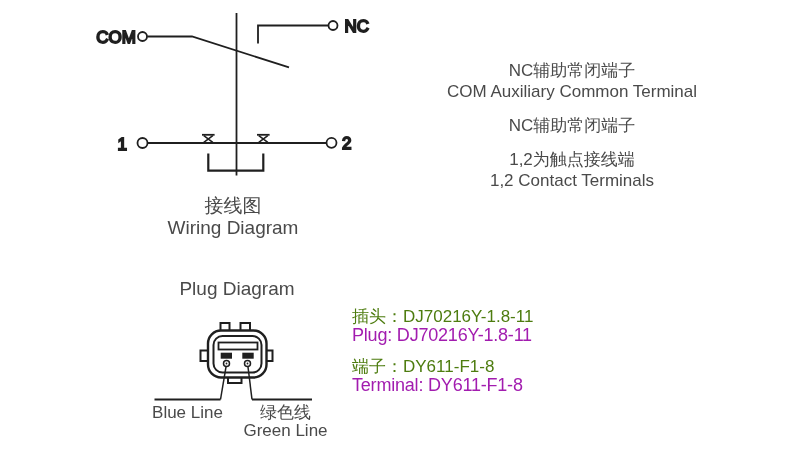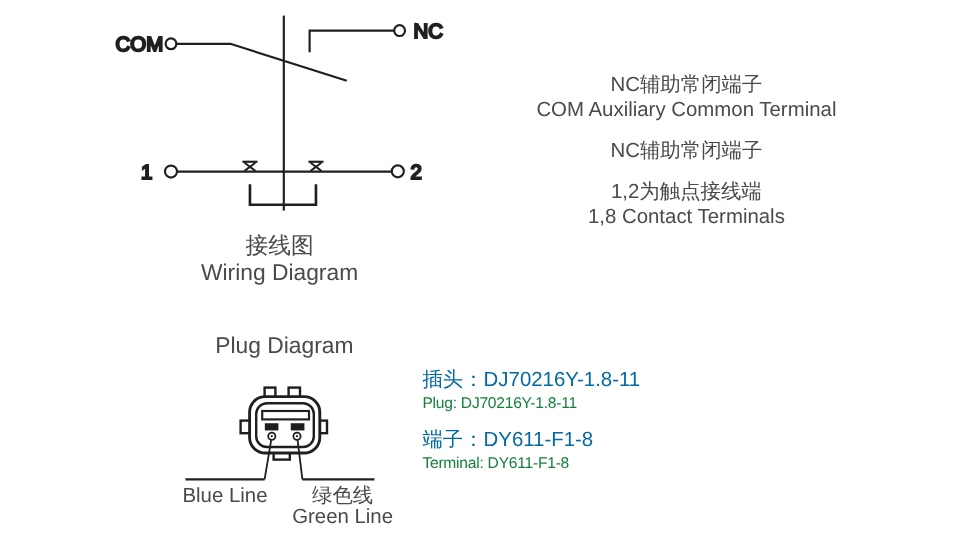--- a/index.html
+++ b/index.html
@@ -34,22 +34,22 @@
   .plug-caption{left:137px;top:278px;width:200px;}
   .caption-zh,.caption-en{font-size:19px;line-height:22px;white-space:nowrap;}
   
   .wire-label{top:404px;width:121px;}
   .wire-label .zh,.wire-label .en{font-size:17px;line-height:18px;white-space:nowrap;}
   .blue-label{left:127px;}
   .green-label{left:225px;}
   
   .specs{left:352px;top:306px;}
   .spec-group{margin-bottom:12px;}
-  .spec-zh{font-size:17px;line-height:21px;color:#0369a1;white-space:nowrap;}
-  .spec-en{font-size:13px;line-height:17px;letter-spacing:-0.2px;color:#15803d;white-space:nowrap;}
+  .spec-zh{font-size:17px;line-height:21px;color:#4d7c0f;white-space:nowrap;}
+  .spec-en{font-size:18px;line-height:17px;letter-spacing:-0.2px;color:#a21caf;white-space:nowrap;}
 </style>
 </head>
 <body>
 
 <div class="page">
 
   <svg class="layer" viewBox="0 0 800 450" width="800" height="450" fill="none" stroke="#1f1f1f" stroke-width="1.8" stroke-linecap="butt">
 
     <g>
 
@@ -109,21 +109,21 @@
   <div class="abs notes center">
     <div class="note-group">
       <div class="note-zh">NC辅助常闭端子</div>
       <div class="note-en">COM Auxiliary Common Terminal</div>
     </div>
     <div class="note-group">
       <div class="note-zh">NC辅助常闭端子</div>
     </div>
     <div class="note-group">
       <div class="note-zh">1,2为触点接线端</div>
-      <div class="note-en">1,8 Contact Terminals</div>
+      <div class="note-en">1,2 Contact Terminals</div>
     </div>
   </div>
 
   <div class="abs wiring-caption center">
     <div class="caption-zh">接线图</div>
     <div class="caption-en">Wiring Diagram</div>
   </div>
 
   <div class="abs plug-caption center">
     <div class="caption-en">Plug Diagram</div>

